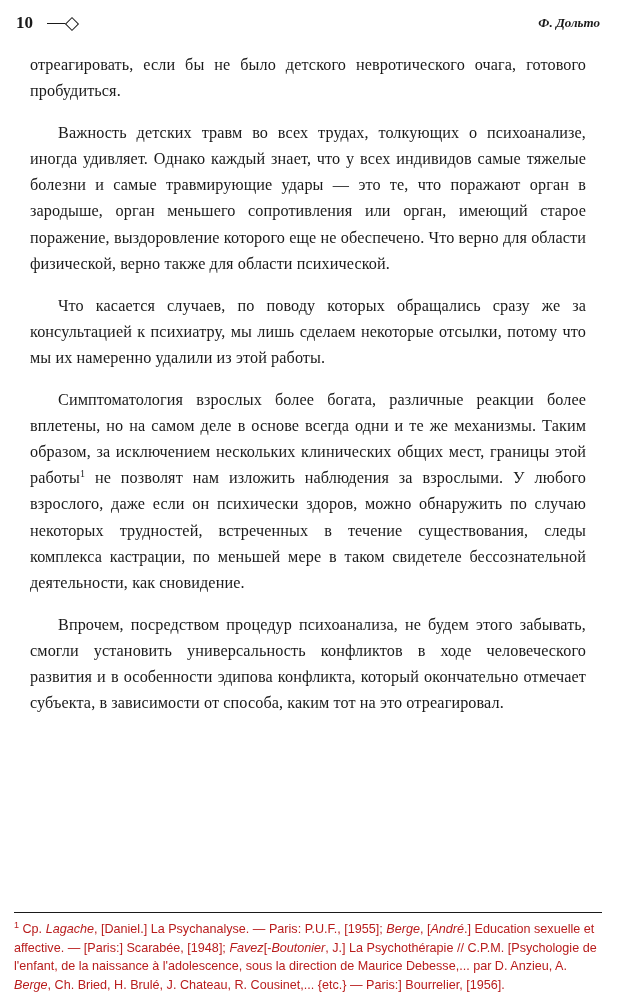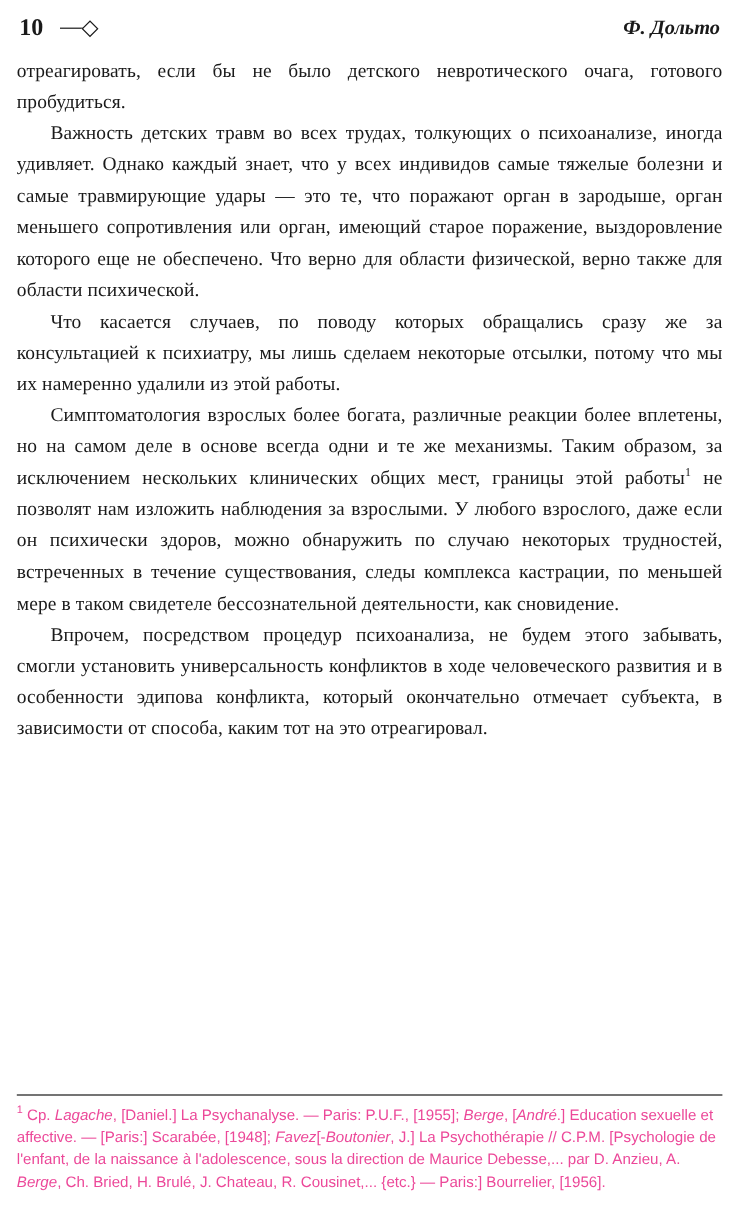--- a/index.html
+++ b/index.html
@@ -24,21 +24,21 @@
   }
   
   .header {
     display: flex;
     align-items: center;
     justify-content: space-between;
     height: 26px;
     margin-bottom: 2px;
   }
   .folio {
-    font-size: 20px;
+    font-size: 17px;
     font-weight: bold;
     font-family: "Liberation Serif", serif;
     letter-spacing: 0px;
     padding-left: 2px;
   }
   .head-rule {
     flex: 1;
     position: relative;
     height: 12px;
     margin: 0 10px 0 14px;
@@ -56,37 +56,37 @@
     position: absolute;
     left: 20px;
     top: 2px;
     width: 8px;
     height: 8px;
     background: #ffffff;
     border: 1px solid #1a1a1a;
     transform: rotate(45deg);
   }
   .author-head {
-    font-size: 17px;
+    font-size: 13px;
     font-style: italic;
     font-weight: bold;
     white-space: nowrap;
     padding-right: 2px;
   }
   
   .body-text {
     margin-top: 10px;
     font-size: 16.2px;
     line-height: 26.1px;
     text-align: justify;
     text-justify: inter-word;
     letter-spacing: 0.1px;
   }
   .body-text p {
-    margin: 0;
+    margin: 16px;
     text-indent: 0;
   }
   .body-text p.ind {
     text-indent: 28px;
   }
   .fn-ref {
     font-size: 10px;
     vertical-align: super;
     line-height: 0;
   }
@@ -101,21 +101,21 @@
     width: 100%;
     height: 1px;
     background: #1a1a1a;
     margin-bottom: 7px;
   }
   .footnote {
     font-family: "Liberation Sans", sans-serif;
     font-size: 12.6px;
     line-height: 18.4px;
     text-align: left;
-    color: #ec4899;
+    color: #b91c1c;
   }
   .footnote .marker {
     font-size: 9px;
     vertical-align: super;
     line-height: 0;
   }
   .footnote i { font-style: italic; }
 </style>
 </head>
 <body>

